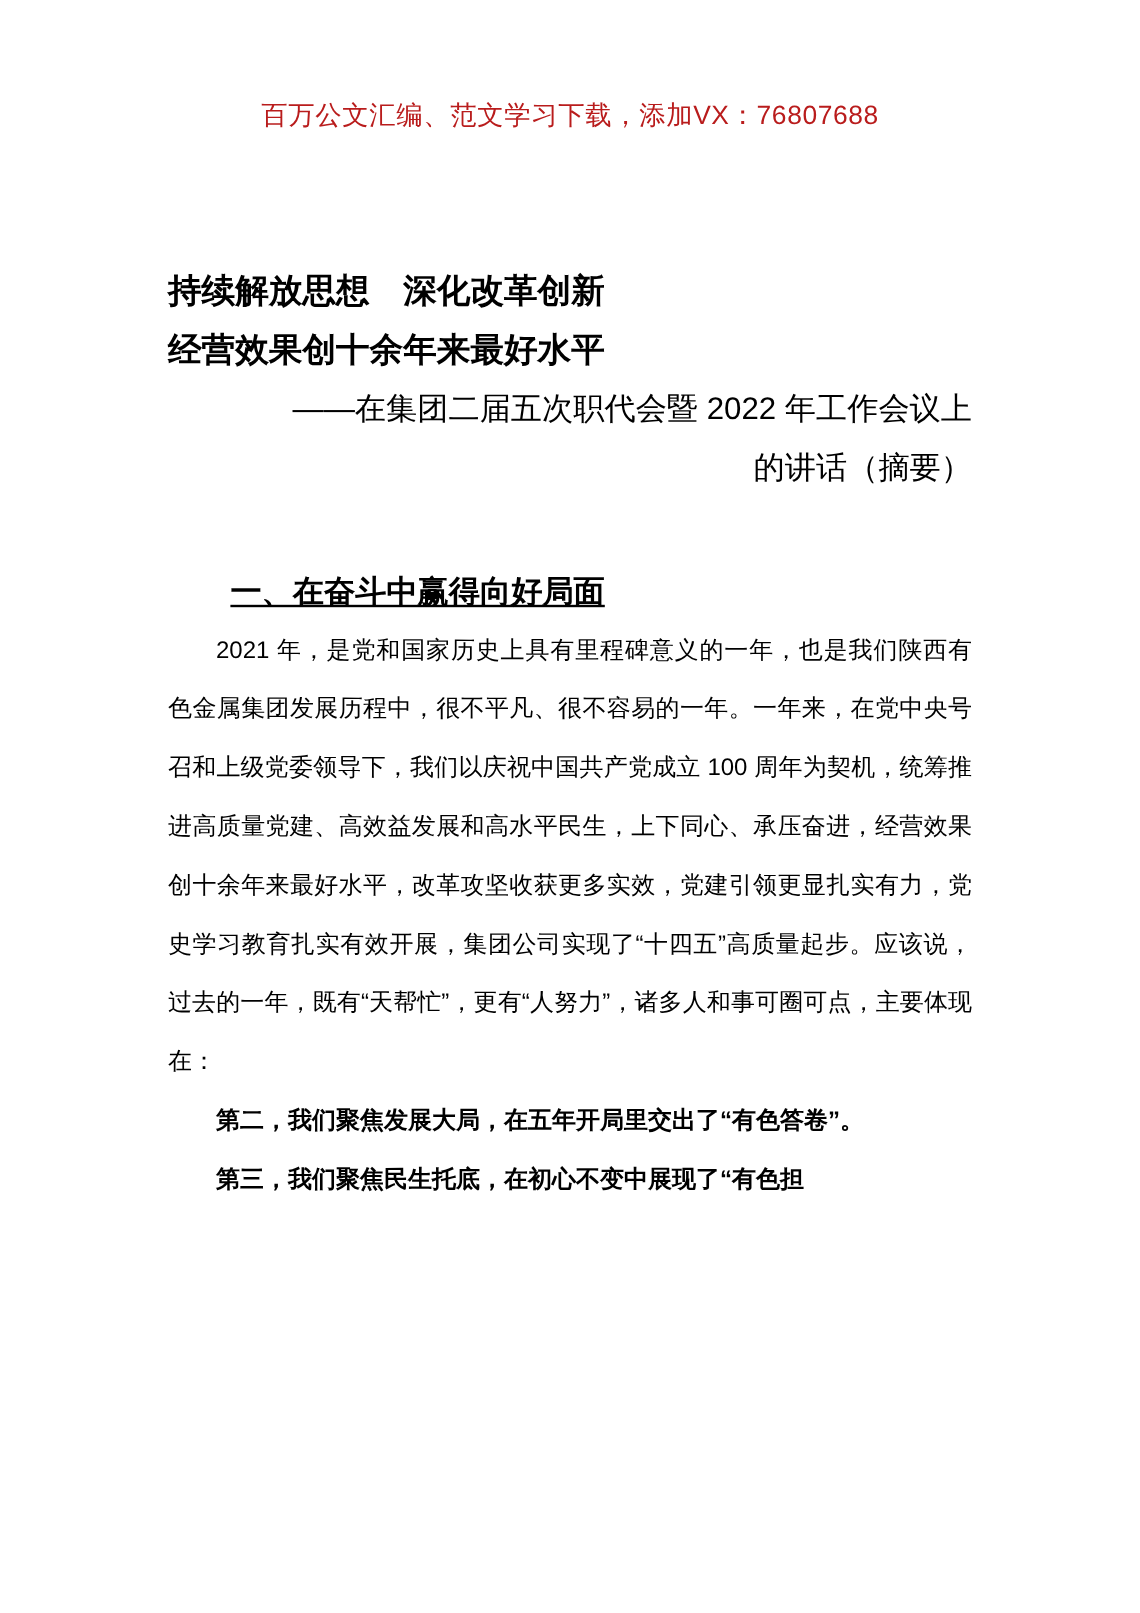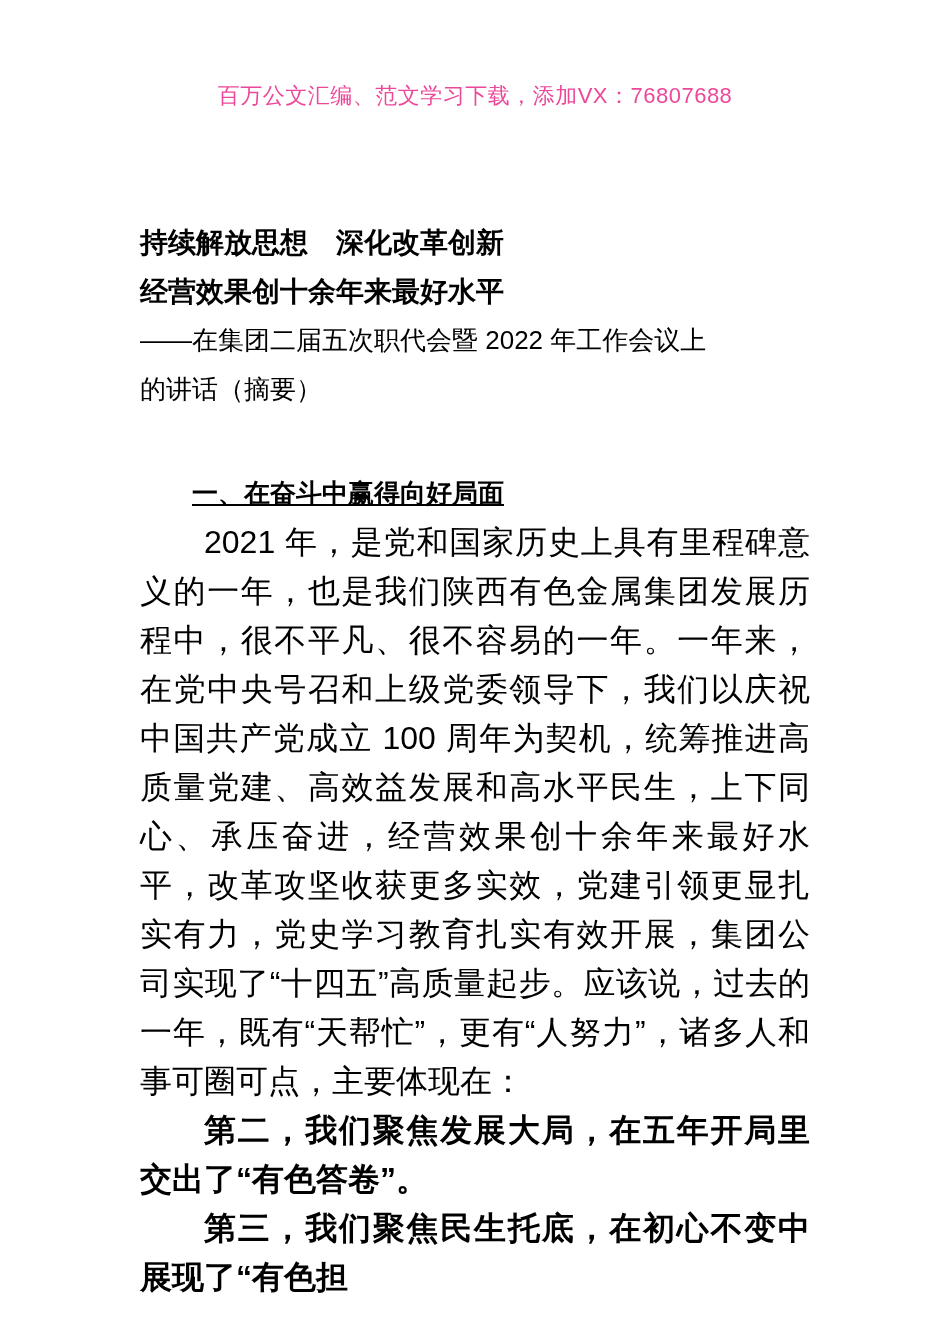--- a/index.html
+++ b/index.html
@@ -17,53 +17,53 @@
     color: #000000;
   }
   .promo-header {
     position: absolute;
     top: 83px;
     left: 0;
     width: 100%;
     text-align: center;
     font-size: 22px;
     line-height: 26px;
-    color: #ec4899;
+    color: #b91c1c;
     letter-spacing: 0.5px;
   }
   .content {
     position: absolute;
     top: 218px;
     left: 140px;
     width: 670px;
   }
   .title-line {
     font-size: 28px;
     font-weight: bold;
     line-height: 49px;
     text-align: left;
     white-space: nowrap;
   }
   .subtitle-line {
     font-size: 26px;
     font-weight: normal;
     line-height: 49px;
-    text-align: left;
+    text-align: right;
     white-space: nowrap;
   }
   .section-heading {
     font-size: 26px;
     font-weight: bold;
     line-height: 49px;
     margin: 55px 0 0 0;
     text-indent: 2em;
     text-decoration: underline;
   }
   .body-para {
-    font-size: 32px;
+    font-size: 20px;
     font-weight: normal;
     line-height: 49px;
     margin: 0;
     text-indent: 2em;
     text-align: justify;
     text-justify: inter-ideograph;
   }
   .body-para.bold {
     font-weight: bold;
   }

